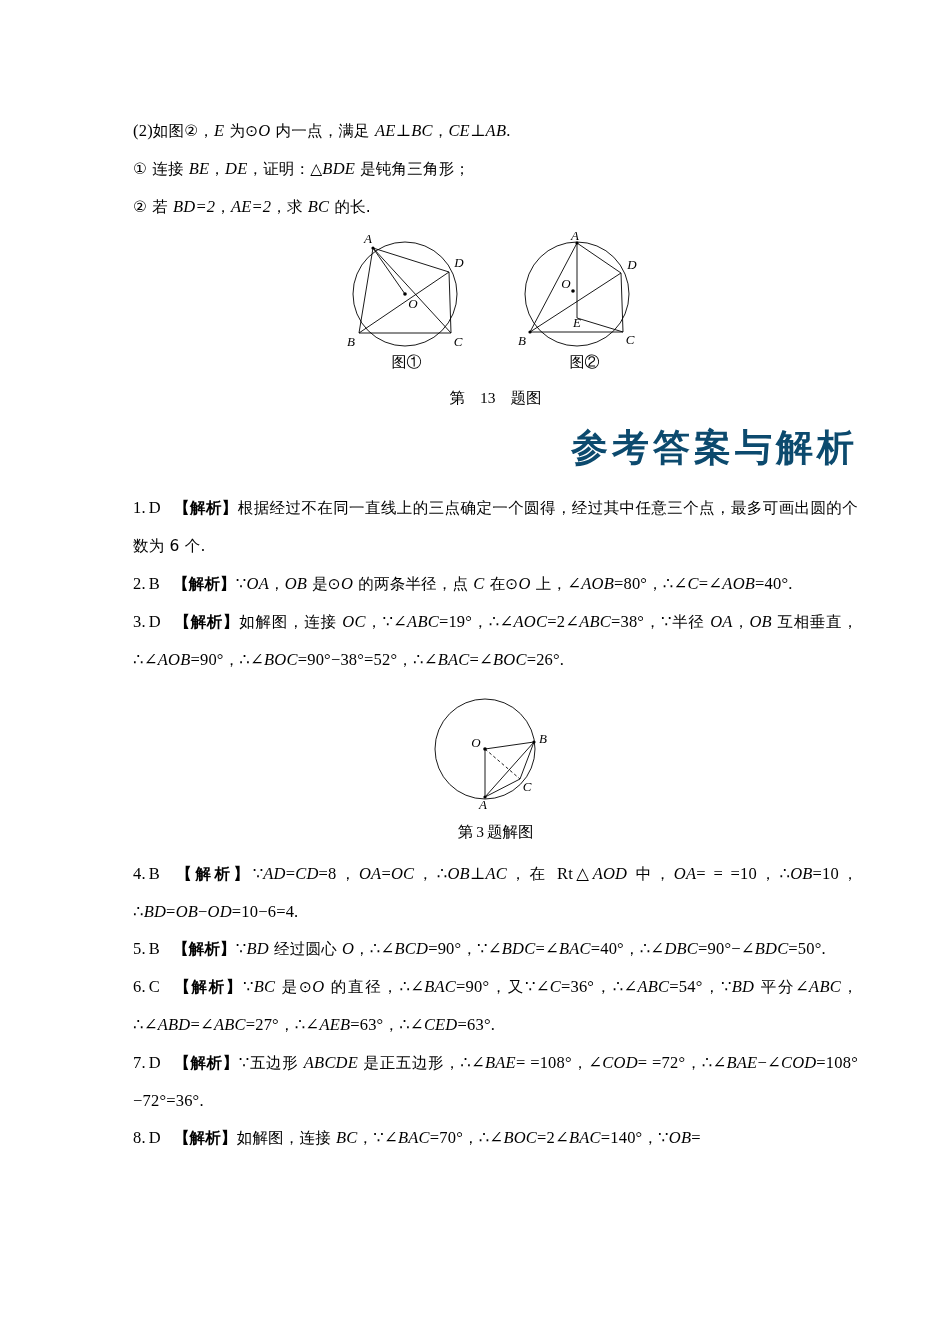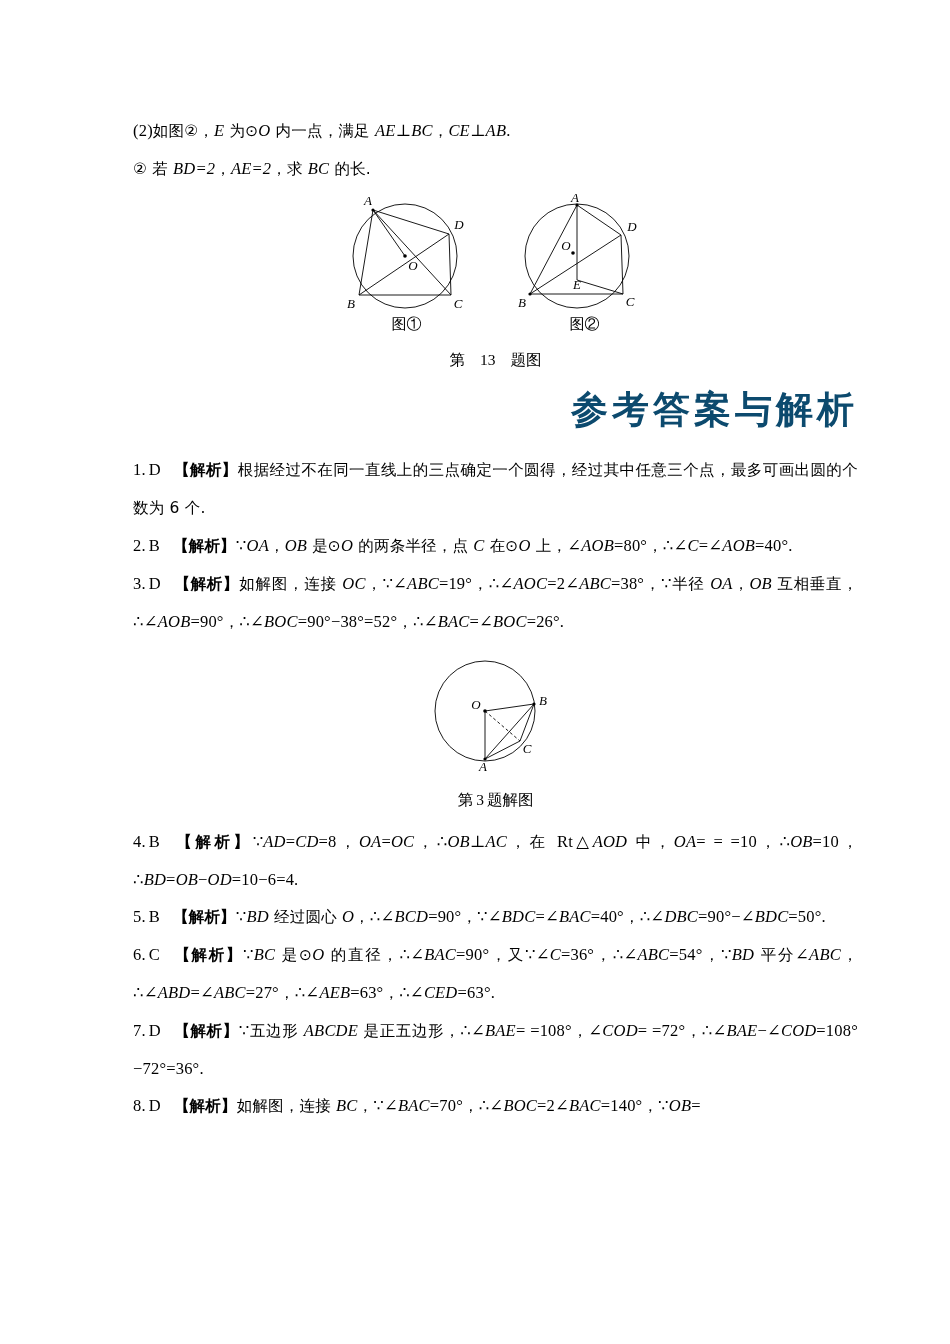--- a/index.html
+++ b/index.html
@@ -100,20 +100,23 @@
 </head>
 <body>
 
 <div class="page">
   <div class="content">
 
     <p class="para q">
       <span class="num">(2)</span><span class="cjk">如图②，</span><span class="it">E</span><span class="cjk"> 为⊙</span><span class="it">O</span><span class="cjk"> 内一点，满足 </span><span class="it">AE⊥BC</span><span class="cjk">，</span><span class="it">CE⊥AB</span><span class="num">.</span>
     </p>
 
+    <p class="para q">
+      <span class="cjk">①</span><span class="cjk"> 连接 </span><span class="it">BE</span><span class="cjk">，</span><span class="it">DE</span><span class="cjk">，证明：△</span><span class="it">BDE</span><span class="cjk"> 是钝角三角形；</span>
+    </p>
 
     <p class="para q">
       <span class="cjk">②</span><span class="cjk"> 若 </span><span class="it">BD=2</span><span class="cjk">，</span><span class="it">AE=2</span><span class="cjk">，求 </span><span class="it">BC</span><span class="cjk"> 的长.</span>
     </p>
 
     <div class="figure-block" style="margin-top:6px;">
       <div class="figrow">
 
         <div class="figcell">
           <svg width="160" height="125" viewBox="0 0 160 125">
@@ -204,21 +207,21 @@
               <circle cx="64" cy="62" r="1.8" fill="#000"></circle>
               <circle cx="113" cy="55" r="1.6" fill="#000"></circle>
               <circle cx="64" cy="110" r="1.6" fill="#000"></circle>
               <text class="ptlabel" x="55" y="60" text-anchor="middle">O</text>
               <text class="ptlabel" x="122" y="56" text-anchor="middle">B</text>
               <text class="ptlabel" x="106" y="104" text-anchor="middle">C</text>
               <text class="ptlabel" x="62" y="122" text-anchor="middle">A</text>
             </svg>
           </div>
         </div>
-        <div class="fig-caption" style="margin-top:16px;">
+        <div class="fig-caption" style="margin-top:10px;">
           <span>第</span><span class="dignum" style="margin:0 3px;">3</span><span>题解图</span>
         </div>
       </div>
 
       <p class="para" style="margin-top:12px;">
         <span class="num">4.</span><span class="num" style="margin-left:3px;">B</span><span class="bold-cjk" style="margin-left:13px;">【解析】</span><span class="seg-host"><span class="num">∵</span><span class="it">AD</span><span class="num">=</span><span class="it">CD</span><span class="num">=8</span><span class="cjk">，</span><span class="it">OA</span><span class="num">=</span><span class="it">OC</span><span class="cjk">，</span><span class="num">∴</span><span class="it">OB</span><span class="num">⊥</span><span class="it">AC</span><span class="cjk">，在 </span><span class="num">Rt△</span><span class="it">AOD</span><span class="cjk"> 中，</span><span class="it">OA</span><span class="num">= = =10</span><span class="cjk">，</span><span class="num">∴</span><span class="it">OB</span><span class="num">=10</span><span class="cjk">，</span><span class="num">∴</span><span class="it">BD</span><span class="num">=</span><span class="it">OB</span><span class="num">−</span><span class="it">OD</span><span class="num">=10−6=4.</span></span>
       </p>
 
       <p class="para">
         <span class="num">5.</span><span class="num" style="margin-left:3px;">B</span><span class="bold-cjk" style="margin-left:13px;">【解析】</span><span class="seg-host"><span class="num">∵</span><span class="it">BD</span><span class="cjk"> 经过圆心 </span><span class="it">O</span><span class="cjk">，</span><span class="num">∴</span><span class="num">∠</span><span class="it">BCD</span><span class="num">=90°</span><span class="cjk">，</span><span class="num">∵</span><span class="num">∠</span><span class="it">BDC</span><span class="num">=∠</span><span class="it">BAC</span><span class="num">=40°</span><span class="cjk">，</span><span class="num">∴</span><span class="num">∠</span><span class="it">DBC</span><span class="num">=90°−∠</span><span class="it">BDC</span><span class="num">=50°.</span></span>

